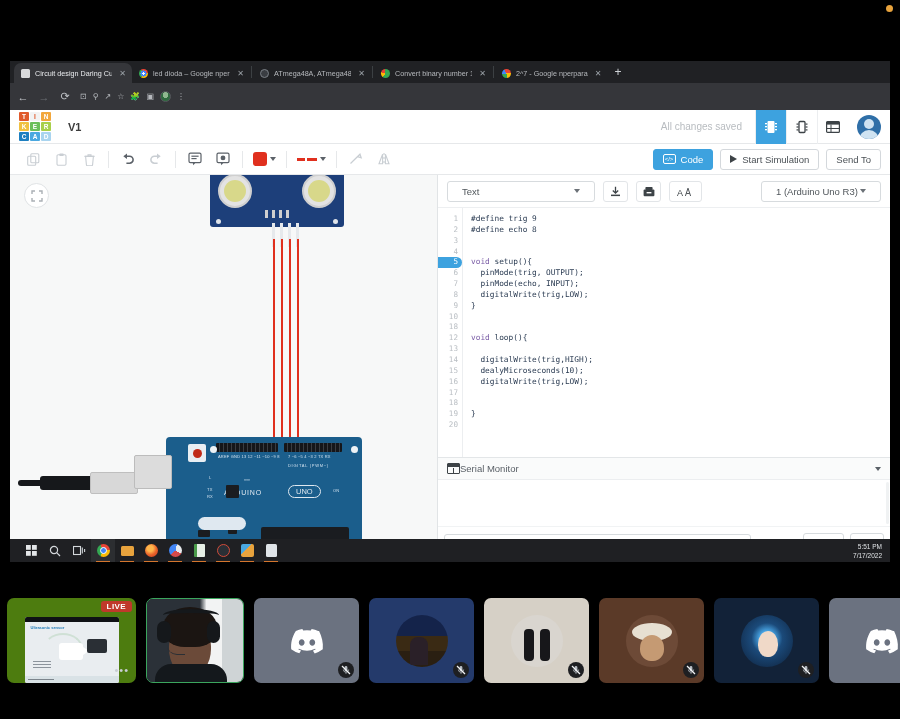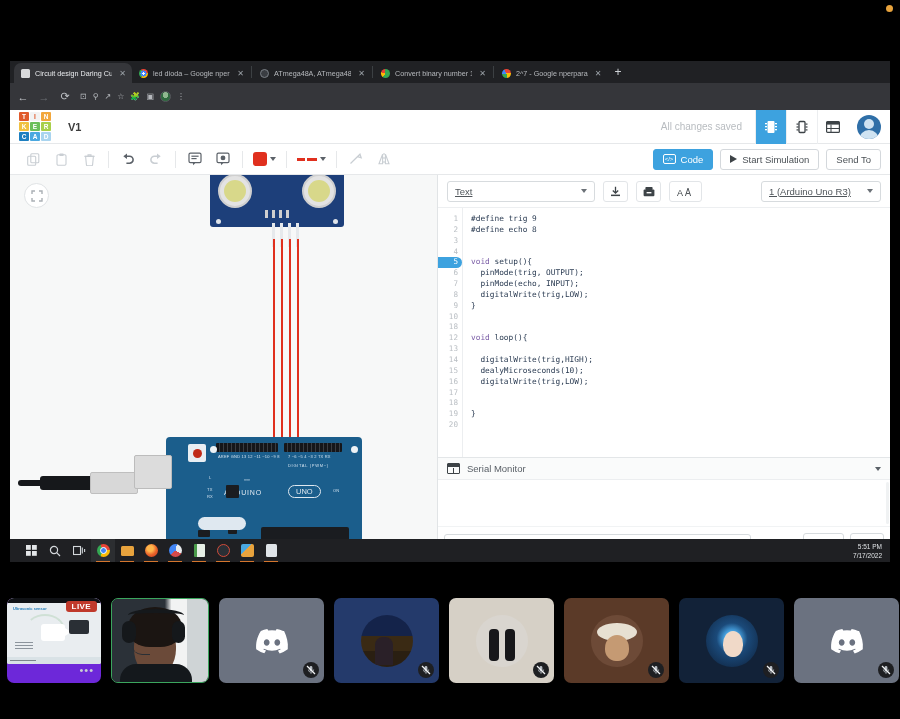--- a/index.html
+++ b/index.html
@@ -205,21 +205,21 @@
   
   #tc-code { flex:1 1 auto; display:flex; flex-direction:column; background:#fff; min-width:0; }
 
   #code-toolbar {
     height:33px; display:flex; align-items:center; padding:0 9px; gap:8px;
     border-bottom:1px solid #edeff1; background:#fff;
   }
   .sel {
     height:21px; border:1px solid #d7dbde; border-radius:3px; background:#fff;
     display:flex; align-items:center; justify-content:space-between;
-    padding:0 7px; font-size:9.5px; color:#50565b;text-decoration:underline;
+    padding:0 14px; font-size:9.5px; color:#50565b;
   }
   #sel-mode { width:148px; }
   #sel-board { width:120px; margin-left:auto; }
   .sel .car { width:0;height:0;border-left:3px solid transparent;border-right:3px solid transparent;border-top:4px solid #6b7177; }
   .cico {
     width:25px; height:21px; border:1px solid #e2e5e8; border-radius:3px; background:#fff;
     display:flex; align-items:center; justify-content:center; color:#4b5156; font-size:10px;
   }
   .cico.wide { width:33px; gap:2px; }
 
@@ -234,21 +234,21 @@
   #codetext {
     flex:1 1 auto; padding:6px 0 0 8px;
     font-family:"DejaVu Sans Mono", monospace; font-size:7.8px; color:#2a3b52;
     white-space:pre; line-height:10.85px;
   }
   .kw { color:#7b5ea7; }
 
   
   #serial-head {
     height:22px; border-top:1px solid #e3e6e8; background:#fafbfb;
-    display:flex; align-items:center; padding:0 9px; gap:7px;
+    display:flex; align-items:center; padding:0 9px; 
   }
   #serial-head .mon-ico { width:13px; height:11px; border:1.4px solid #3d4347; border-radius:1px; position:relative; }
   #serial-head .mon-ico::before{content:"";position:absolute;left:0;top:0;right:0;height:3px;background:#3d4347;}
   #serial-head .mon-ico::after{content:"";position:absolute;left:5px;top:4px;width:1.4px;bottom:0;background:#3d4347;}
   #serial-label { font-size:9.5px; color:#5a6067; }
   #serial-head .car { margin-left:auto; width:0;height:0;border-left:3px solid transparent;border-right:3px solid transparent;border-top:4px solid #5a6067; }
   #serial-out { height:47px; background:#fff; border-top:1px solid #eceef0; position:relative; }
   #serial-out .sb { position:absolute; right:1px; top:2px; bottom:2px; width:3px; background:#f0f2f3; border-radius:2px; }
   #serial-row { height:36px; display:flex; align-items:center; gap:6px; padding:0 6px; background:#fff; border-top:1px solid #f1f3f4; }
   #serial-input { flex:1 1 auto; height:22px; border:1px solid #d7dbde; border-radius:3px; background:#fff; }
@@ -265,21 +265,21 @@
   .tb-item .und { position:absolute; bottom:0; left:5px; right:5px; height:1.5px; background:#d4762e; }
   .tb-item.hl { background:#2c2e31; }
   #clock { margin-left:auto; margin-right:8px; text-align:right; color:#dfe2e5; font-size:6.5px; line-height:9px; }
 
   
   #callstrip {
     position:absolute; left:0; top:562px; width:900px; height:157px;
     background:#000; display:flex; align-items:center; gap:0; padding:0 2px;
   }
   .tile { height:85px; border-radius:7px; position:relative; overflow:hidden; flex:0 0 auto; margin:0 5px; }
-  .tile.share { width:94px; height:85px; background:#6d28d9; display:flex;align-items:flex-start;justify-content:center; }
+  .tile.share { width:129px; height:85px; background:#4d7c0f; display:flex;align-items:flex-end;justify-content:center; }
   .share-inner { width:94px; height:66px; background:#e9edf0; border-radius:2px; position:relative; overflow:hidden; }
   .share-inner .topbar{position:absolute;left:0;right:0;top:0;height:5px;background:#0f1115;}
   .share-inner .slide-title{position:absolute;left:6px;top:8px;font-size:4px;color:#1f7ab8;font-weight:bold;}
   .share-inner .wavearc{position:absolute;left:18px;top:16px;width:40px;height:32px;border-radius:50%;border:2px solid #cfe0d5;border-left-color:transparent;border-bottom-color:transparent;}
   .share-inner .camwhite{position:absolute;left:34px;top:26px;width:24px;height:17px;background:#fff;border-radius:3px;}
   .share-inner .camwhite::after{content:"";position:absolute;right:-6px;top:4px;border-left:6px solid #fff;border-top:4px solid transparent;border-bottom:4px solid transparent;}
   .share-inner .sensorpic{position:absolute;right:12px;top:22px;width:20px;height:14px;background:#2a2f35;border-radius:2px;}
   .share-inner .bullets{position:absolute;left:8px;top:44px;display:flex;flex-direction:column;gap:1.5px;}
   .share-inner .bullets i{display:block;width:18px;height:1.4px;background:#8c949c;}
   .share-inner .footer{position:absolute;left:0;right:0;bottom:0;height:7px;background:#d9e2e6;}

